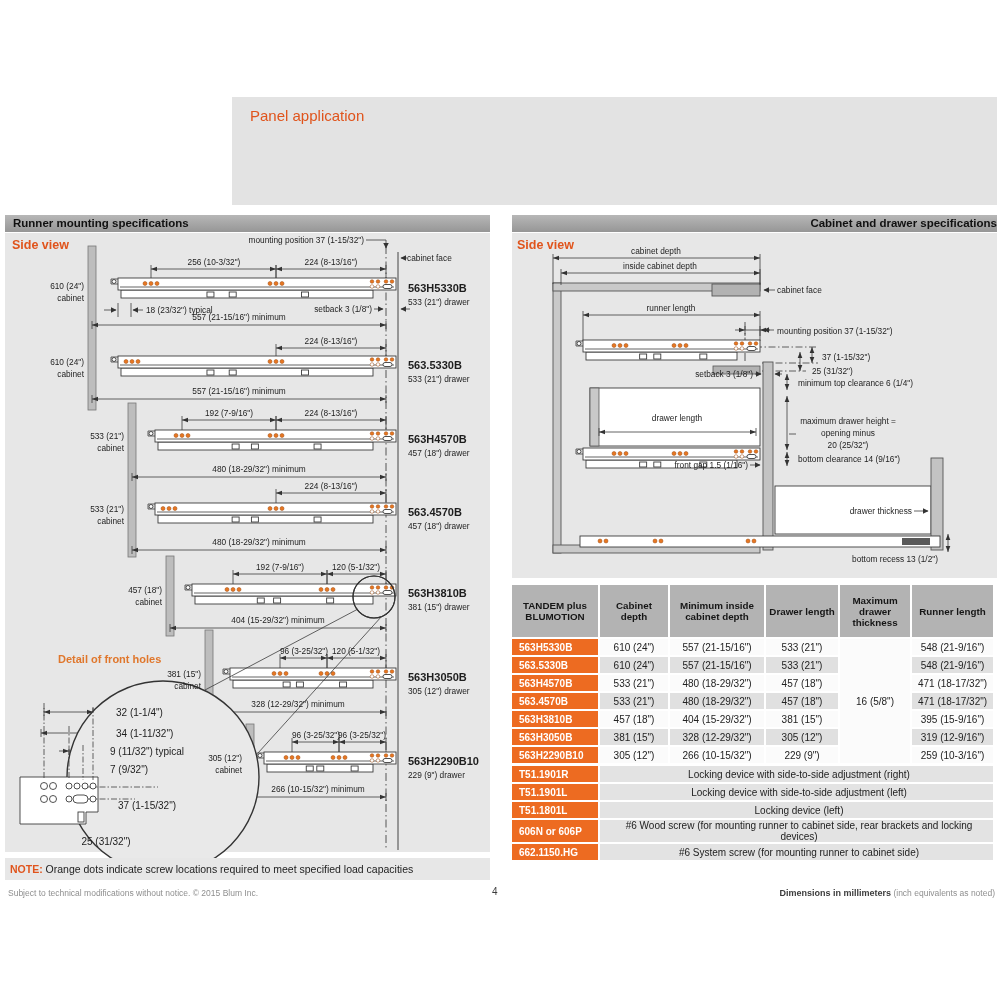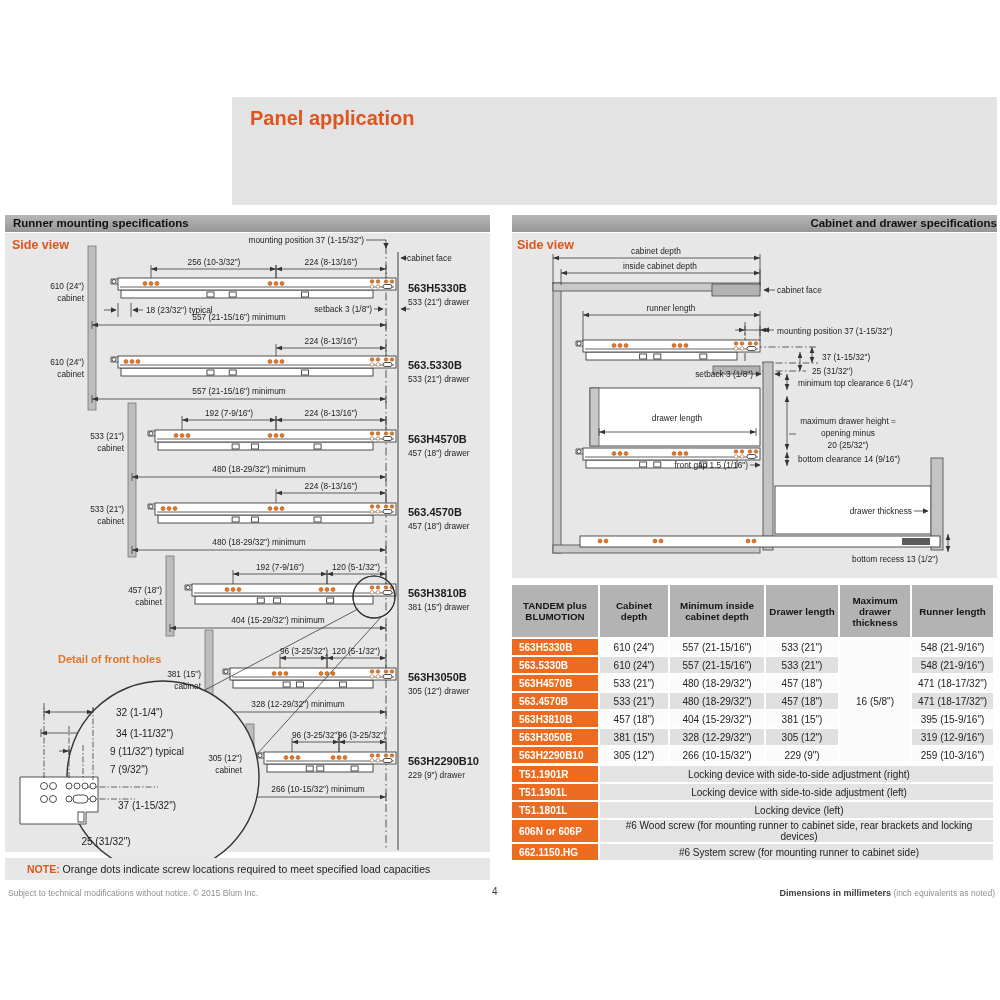--- a/index.html
+++ b/index.html
@@ -1,38 +1,38 @@
 <!DOCTYPE html>
 <html><head>
 <meta charset="utf-8">
 <style>
   html,body{margin:0;padding:0;background:#fff;}
   .page{position:relative;width:1000px;height:1000px;background:#fff;overflow:hidden;
         font-family:"Liberation Sans",sans-serif;color:#222;}
   .panel-box{position:absolute;left:232px;top:97px;width:765px;height:108px;background:#e3e3e3;}
-  .panel-title{position:absolute;left:18px;top:10px;font-size:20px;font-weight:bold;color:#e0541c;}
+  .panel-title{position:absolute;left:18px;top:10px;font-size:15px;font-weight:normal;color:#e0541c;}
   .sec-header{position:absolute;height:17px;line-height:17px;padding-left:8px;
               background:linear-gradient(#b7b7b7,#969696);font-size:11.5px;font-weight:bold;color:#111;}
   .bg{position:absolute;background:#e7e7e7;}
   svg{position:absolute;left:0;top:0;}
   svg text{font-family:"Liberation Sans",sans-serif;fill:#1d1d1d;}
   .d{font-size:8.3px;} .m{text-anchor:middle;} .e{text-anchor:end;}
   .part{font-size:11px;font-weight:bold;}
   .cab{font-size:8.3px;text-anchor:end;}
   .ttl{font-size:12.5px;font-weight:bold;fill:#e0541c;}
   .ttl2{font-size:11px;font-weight:bold;fill:#e0772c;}
   .dd{font-size:10px;}
   .sh{fill:#fff;stroke:#3c3c3c;stroke-width:0.9;}
   .ln{stroke:#3c3c3c;stroke-width:0.8;fill:none;}
   .bar{fill:#bdbdbd;stroke:#777;stroke-width:0.8;}
   .wall{fill:#c9c9c9;stroke:#555;stroke-width:0.9;}
   .dash{stroke:#444;stroke-width:0.9;stroke-dasharray:8 3 1.5 3;fill:none;}
   .solid{stroke:#444;stroke-width:1;fill:none;}
   .note-bar{position:absolute;left:5px;top:858px;width:485px;height:22px;background:#e7e7e7;
-            font-size:10.5px;line-height:22px;padding-left:22px;box-sizing:border-box;}
+            font-size:10.5px;line-height:22px;padding-left:5px;box-sizing:border-box;}
   .note-label{color:#e0541c;font-weight:bold;}
   table{position:absolute;border-collapse:separate;border-spacing:2px;table-layout:fixed;}
   #spec-table{left:510px;top:583px;width:485px;}
   #acc-table{left:510px;top:764px;width:485px;}
   th{background:#b3b3b3;font-size:9.8px;font-weight:bold;color:#161616;height:52px;
      text-align:center;vertical-align:middle;padding:0 2px;}
   td{font-size:10px;height:16px;text-align:center;vertical-align:middle;padding:0 3px;}
   td.p{background:#ed6b21;color:#fff;font-weight:bold;text-align:left;padding-left:7px;font-size:10px;}
   tr.odd td.v{background:#fbfbfb;} tr.even td.v{background:#e0e0e0;}
   td.thick{background:#fbfbfb;}

